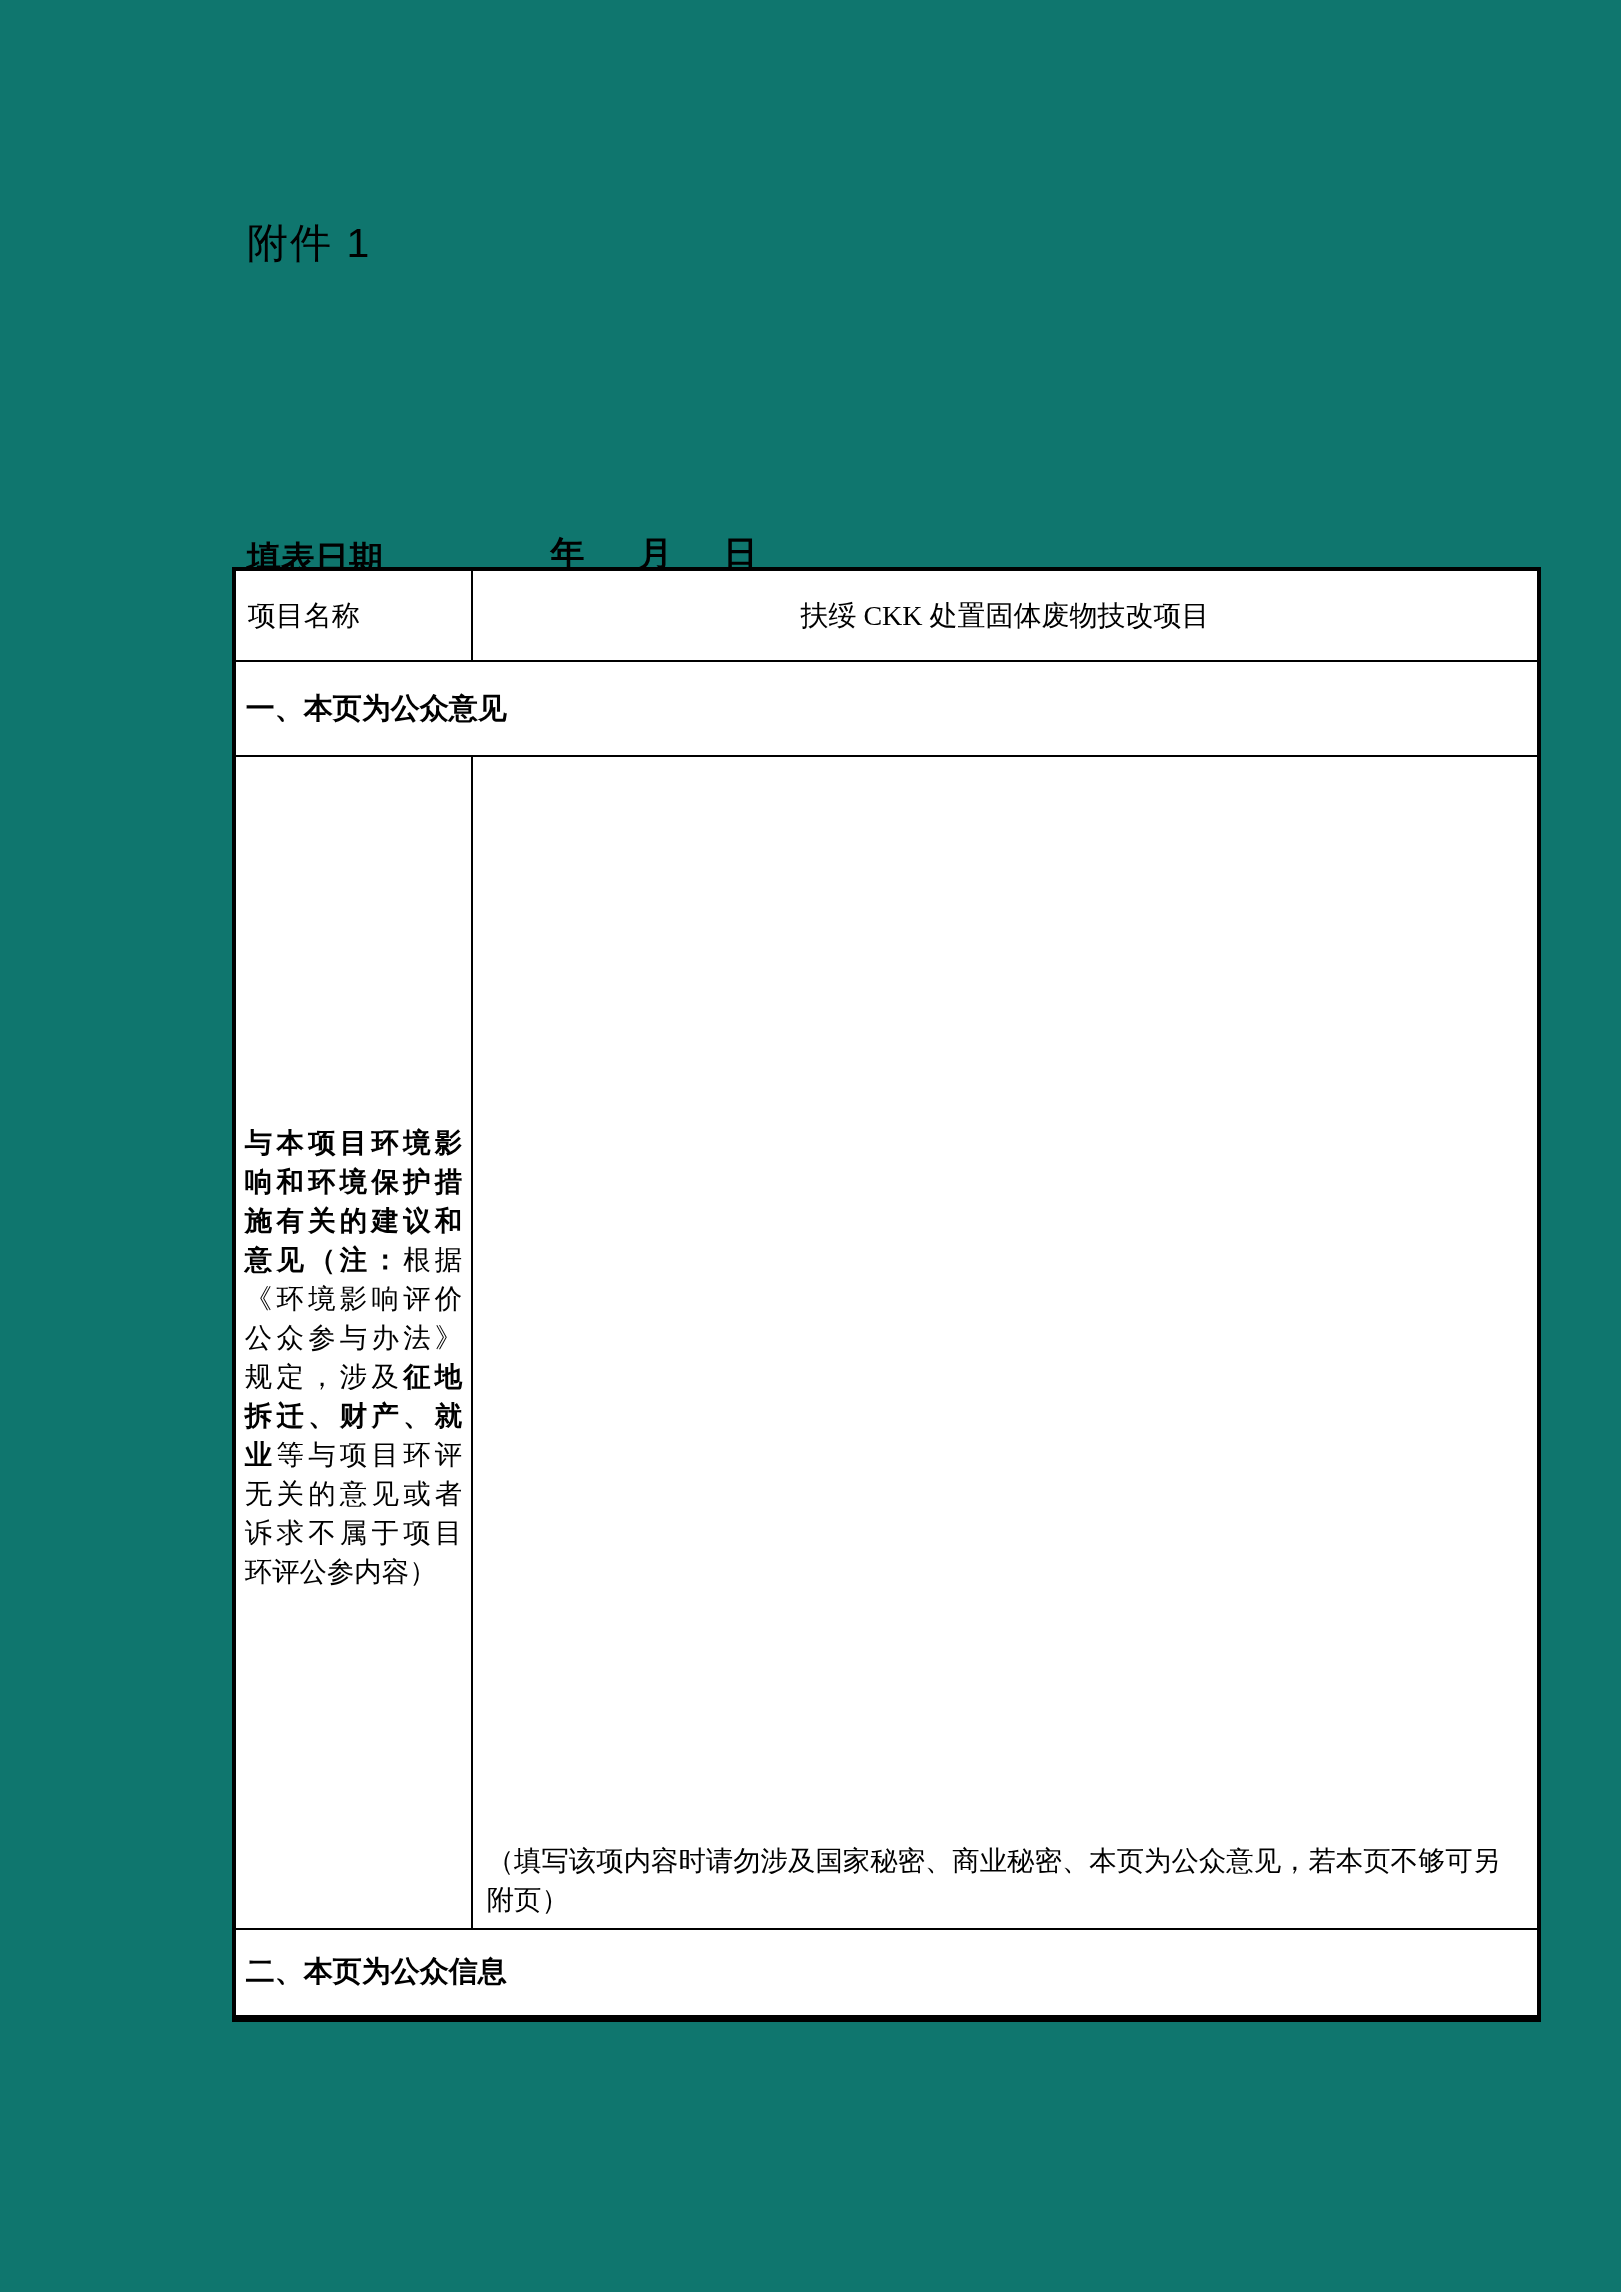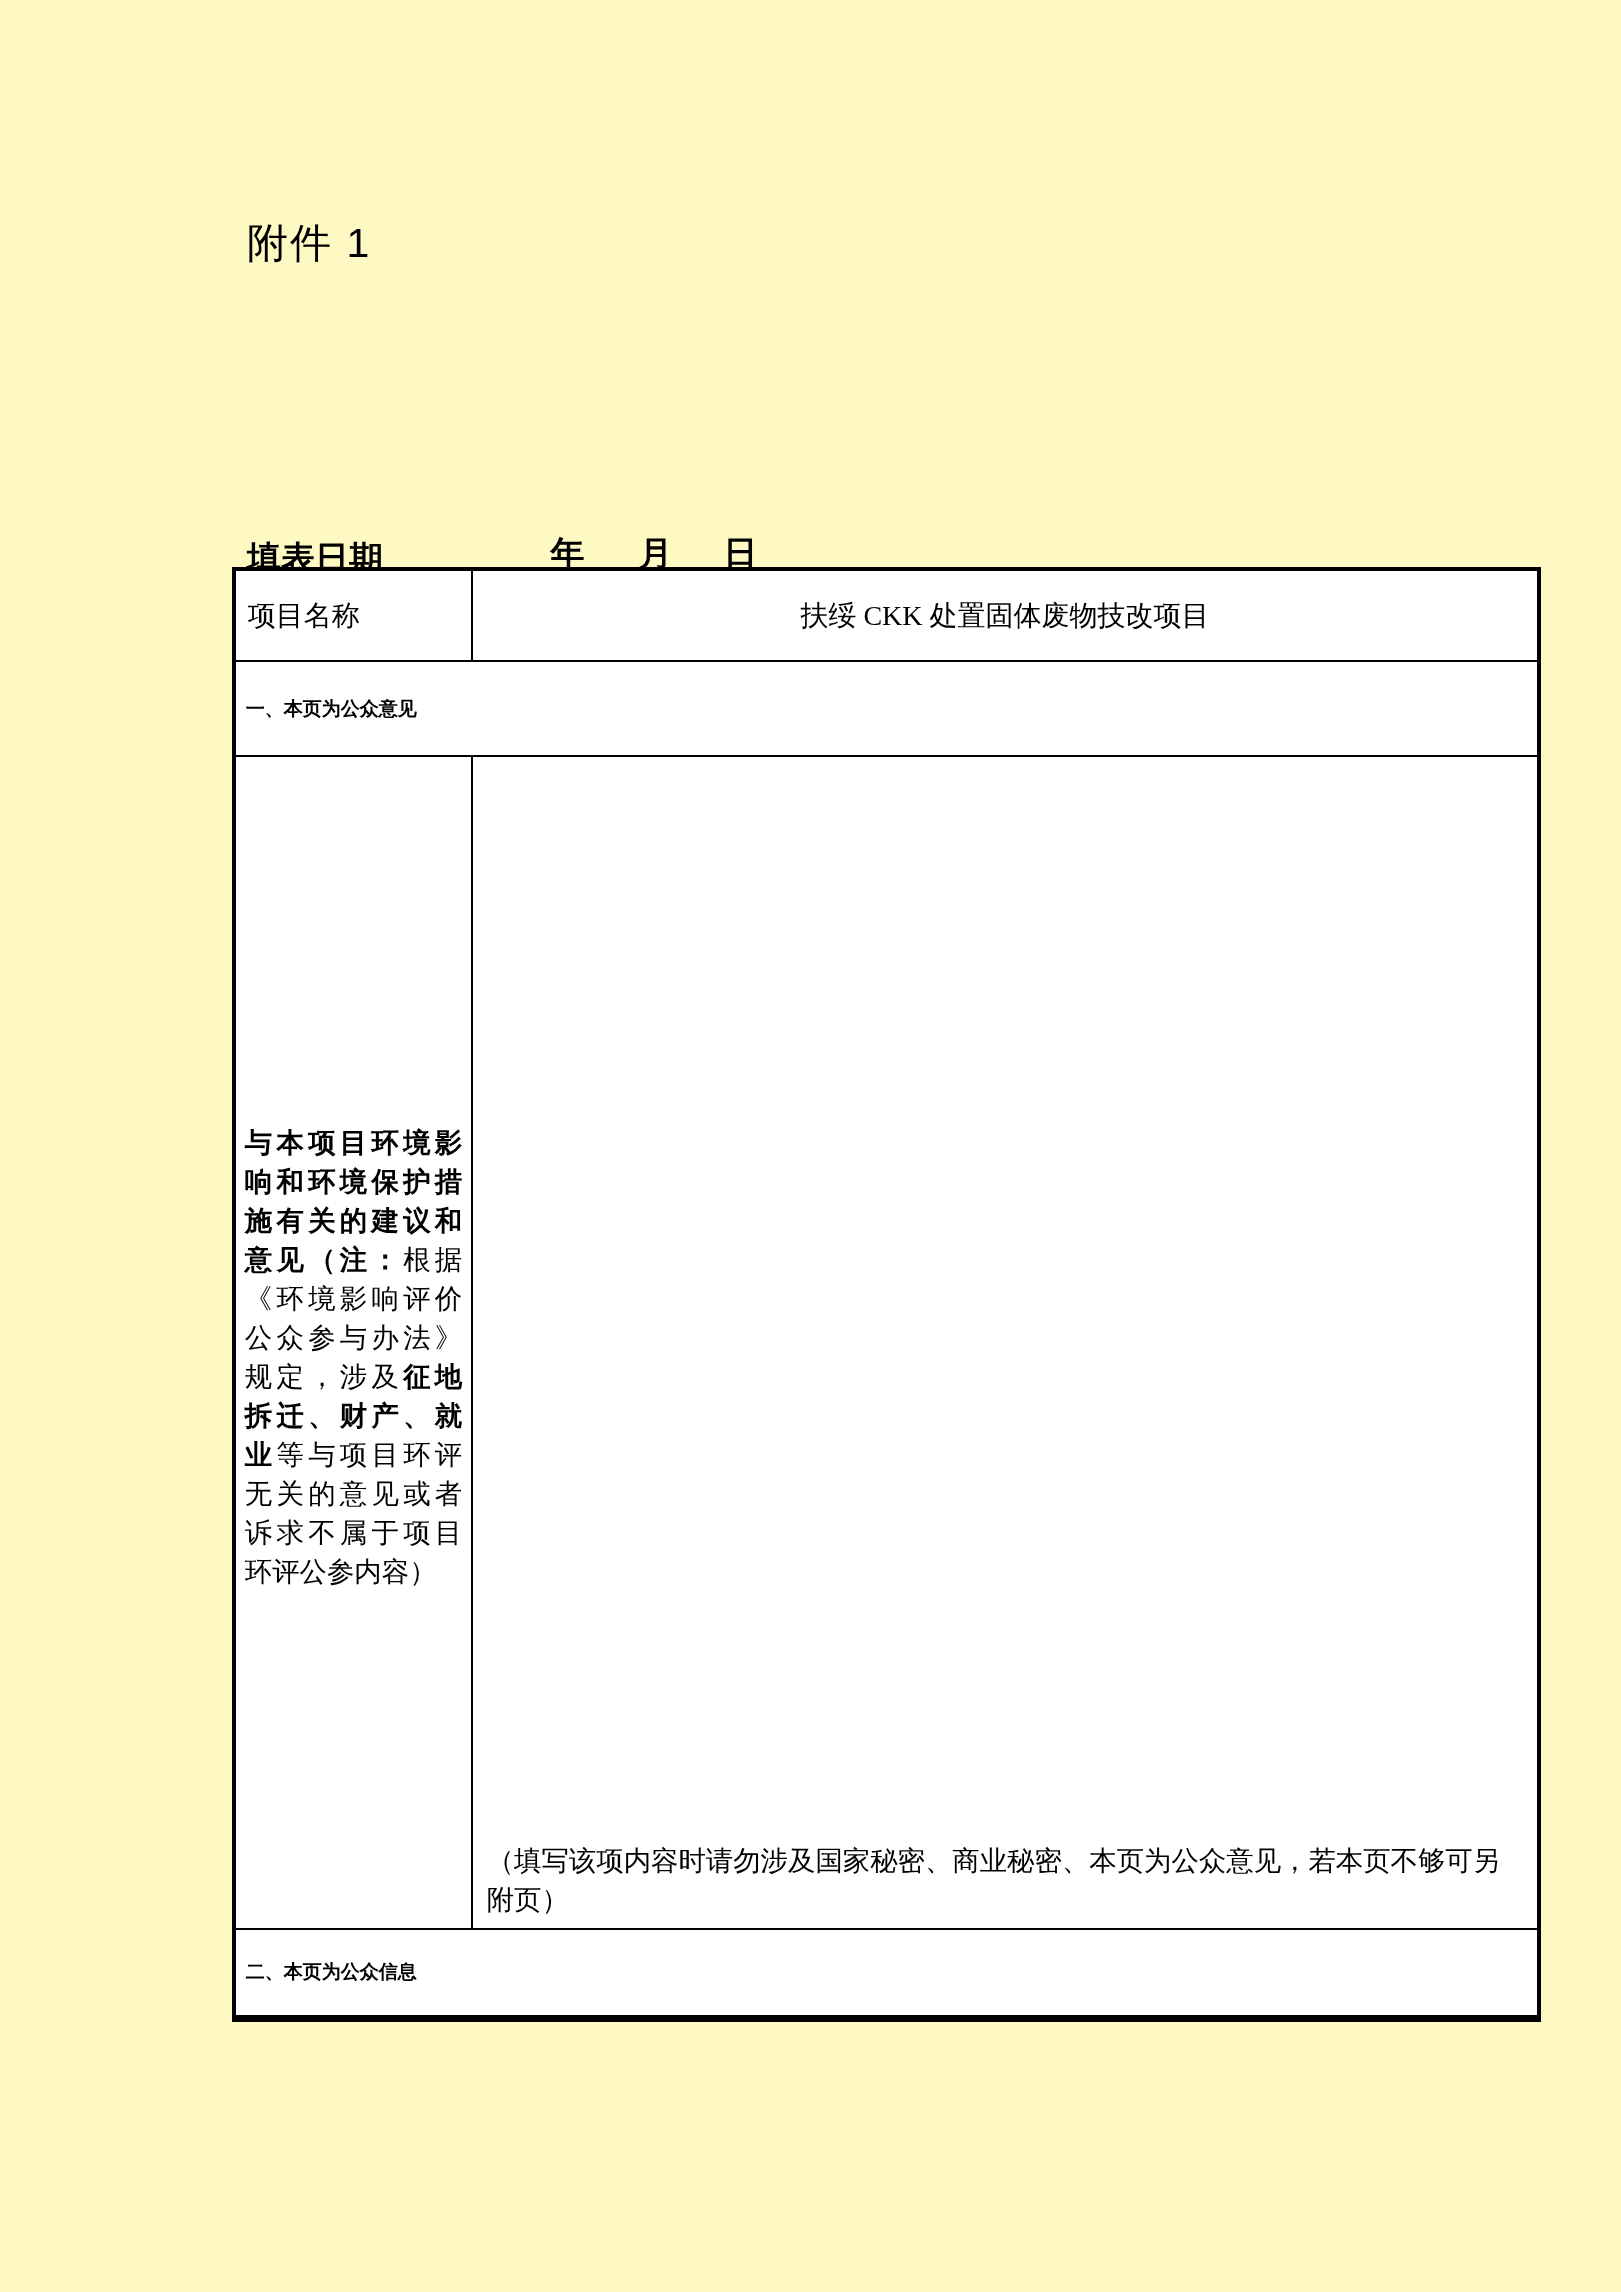--- a/index.html
+++ b/index.html
@@ -4,21 +4,21 @@
 <style>
   html, body {
     margin: 0;
     padding: 0;
     background: #ffffff;
   }
   .page {
     position: relative;
     width: 1621px;
     height: 2293px;
-    background: #fef9c3;
+    background: #0f766e;
     color: #000000;
     font-family: "Liberation Serif", "DejaVu Serif", serif;
     overflow: hidden;
   }
 
   
   .attachment {
     position: absolute;
     left: 247px;
     top: 221px;
@@ -96,21 +96,21 @@
     vertical-align: middle;
   }
   .value-cell {
     text-align: center;
     font-size: 28px;
     vertical-align: middle;
   }
   .section-cell {
     padding-left: 9.8px;
     font-weight: bold;
-    font-size: 19px;
+    font-size: 29px;
     vertical-align: middle;
   }
   .opinion-label-cell {
     vertical-align: middle;
     padding: 0 8.8px;
   }
   .opinion-label-text {
     position: relative;
     top: 15.7px;
     font-size: 27.4px;

